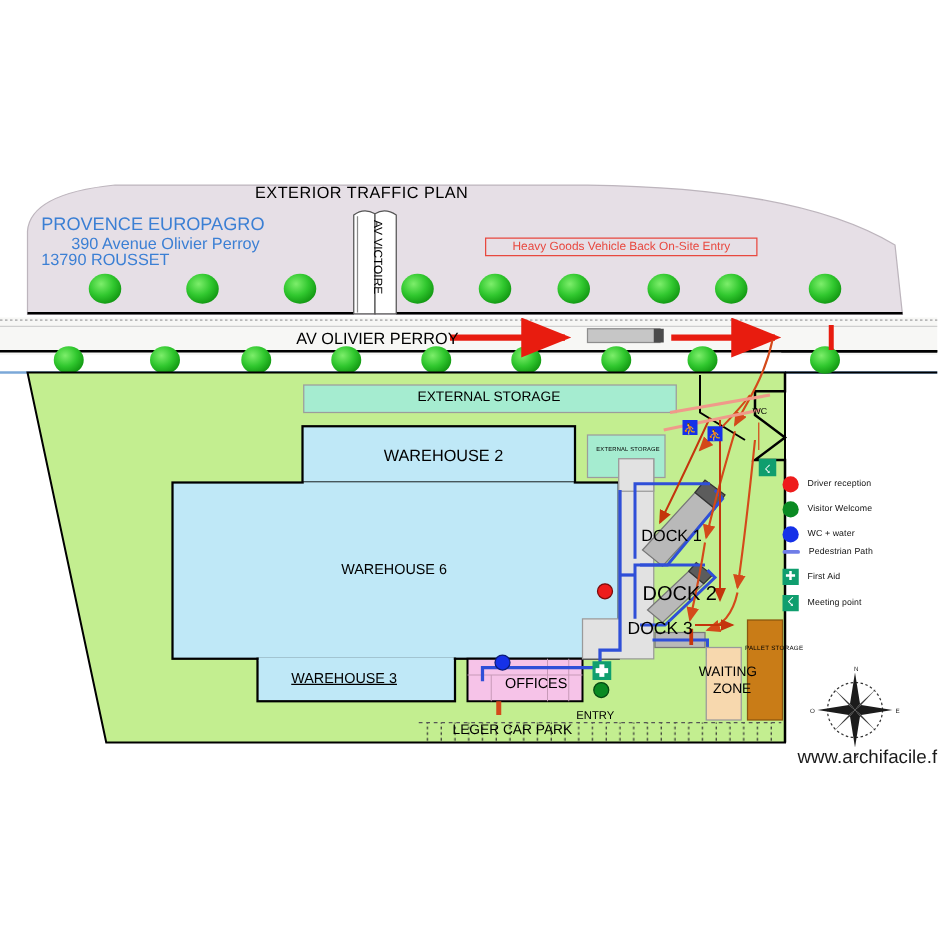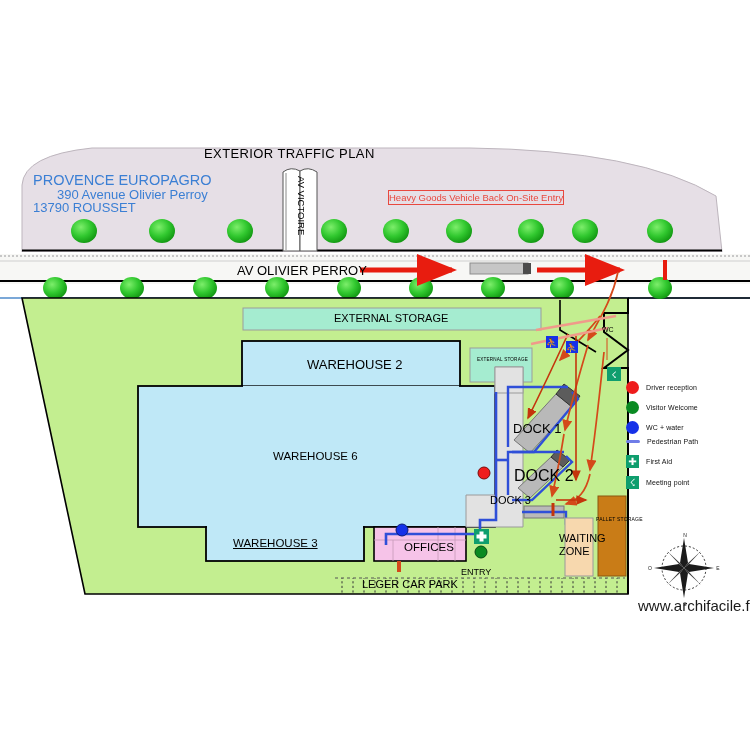--- a/index.html
+++ b/index.html
@@ -10,21 +10,21 @@
   #plan svg{position:absolute;left:0;top:0;}
   .lbl{position:absolute;white-space:nowrap;color:#000;}
   .blue-txt{color:#3b7fd4;}
   .red-txt{color:#e8483f;}
   .legend-row{position:absolute;display:flex;align-items:center;gap:7px;}
   .legend-txt{font-size:7px;color:#111;letter-spacing:.1px;}
   .dot{width:13px;height:13px;border-radius:50%;}
   .sq{width:13px;height:13px;display:flex;align-items:center;
       justify-content:center;color:#fff;font-size:10px;line-height:1;}
   .pedline{width:14px;height:3px;border-radius:2px;}
-  .hgv-box{border:1px solid #e8483f;padding:1px 0;font-size:9.5px;}
+  .hgv-box{border:1px solid #e8483f;padding:1px 21px;font-size:9.5px;}
   .vert{writing-mode:vertical-rl;text-orientation:mixed;}
 </style>
 </head>
 <body>
 
 <div id="plan">
 
 <svg width="750" height="750" viewBox="0 0 750 750">
   <defs>
     <marker id="ar" markerWidth="9" markerHeight="9" refX="7" refY="3.2" orient="auto" markerUnits="strokeWidth">
@@ -258,24 +258,24 @@
 
 <div class="lbl" style="left:477px;top:357px;font-size:4.6px;letter-spacing:.2px;">EXTERNAL STORAGE</div>
 
 <div class="lbl" style="left:307px;top:357px;font-size:13px;">WAREHOUSE 2</div>
 <div class="lbl" style="left:273px;top:450px;font-size:11.5px;">WAREHOUSE 6</div>
 <div class="lbl" style="left:233px;top:537px;font-size:11.5px;text-decoration:underline;">WAREHOUSE 3</div>
 <div class="lbl" style="left:404px;top:541px;font-size:11.5px;">OFFICES</div>
 
 <div class="lbl" style="left:513px;top:421px;font-size:13px;">DOCK 1</div>
 <div class="lbl" style="left:514px;top:467px;font-size:16px;">DOCK 2</div>
-<div class="lbl" style="left:466px;top:494px;font-size:11px;padding-left:24px;">DOCK 3</div>
+<div class="lbl" style="left:478px;top:494px;font-size:14px;padding-left:24px;">DOCK 3</div>
 
 <div class="lbl" style="left:559px;top:532px;font-size:11px;width:42px;
-            white-space:normal;text-align:left;line-height:13px;">WAITING ZONE</div>
+            white-space:normal;text-align:right;line-height:13px;">WAITING ZONE</div>
 
 <div class="lbl" style="left:596px;top:516px;font-size:5px;letter-spacing:.2px;">PALLET STORAGE</div>
 
 <div class="lbl" style="left:362px;top:578px;font-size:11px;">LEGER CAR PARK</div>
 
 <div class="lbl" style="left:461px;top:567px;font-size:9px;">ENTRY</div>
 
 <div class="lbl" style="left:602px;top:326px;font-size:7px;">WC</div>
 
 <div class="lbl" style="left:638px;top:597px;font-size:15px;color:#1a1a1a;">www.archifacile.fr</div>

